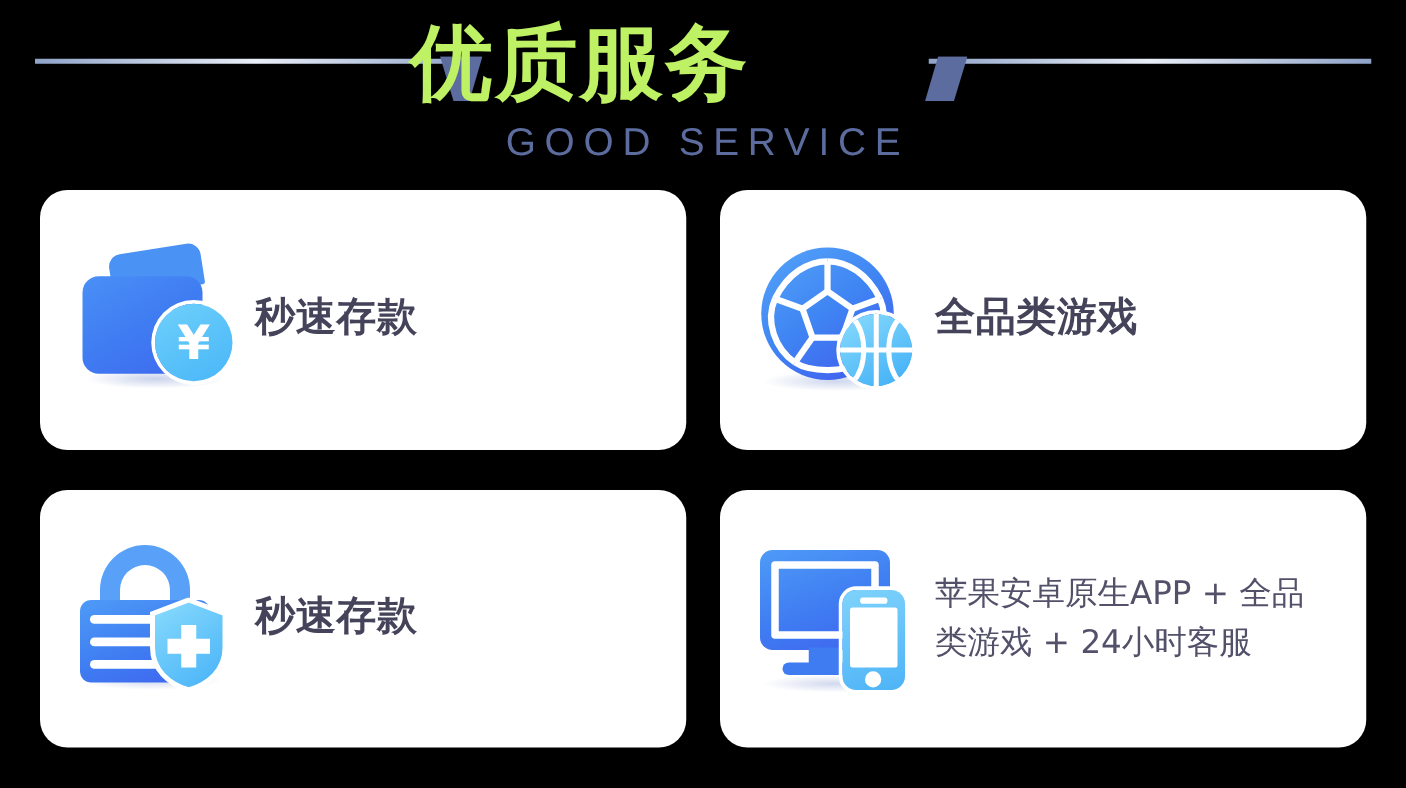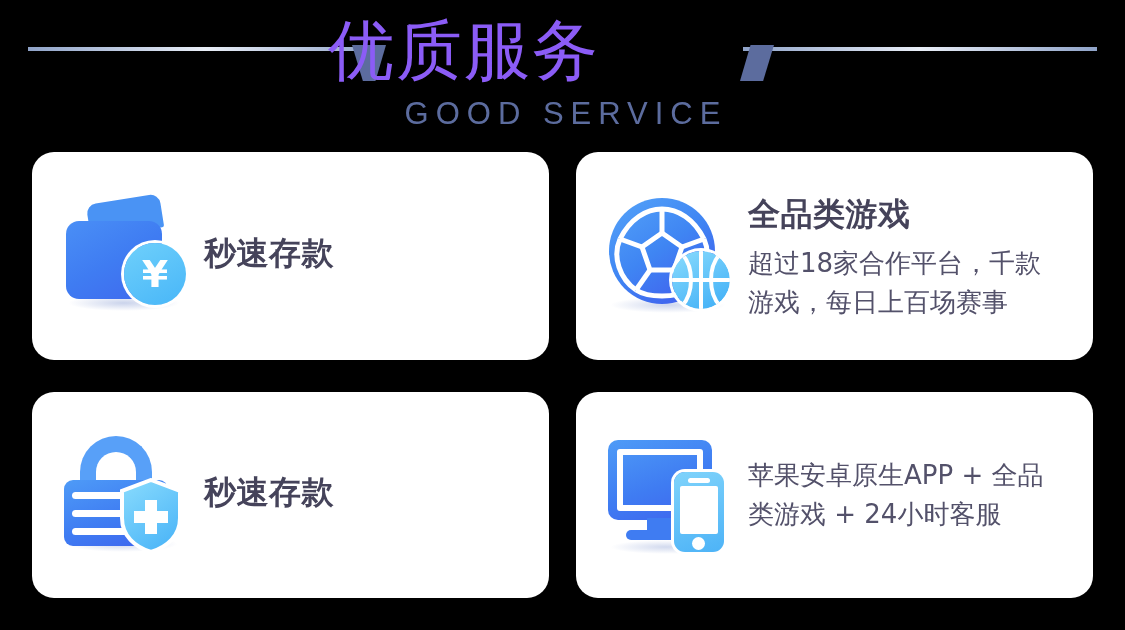--- a/index.html
+++ b/index.html
@@ -60,22 +60,22 @@
   }
 
   .header-title {
     position: absolute;
     left: 0;
     top: 10px;
     width: 928px;
     text-align: center;
     font-size: 66px;
     line-height: 82px;
-    font-weight: normal;
-    color: #8b5cf6;
+    font-weight: bold;
+    color: #bef264;
     letter-spacing: 2px;
     font-family: "DejaVu Sans", "Liberation Sans", sans-serif;
   }
 
   .header-subtitle {
     position: absolute;
     left: 0;
     top: 96px;
     width: 1125px;
     text-align: center;
@@ -392,21 +392,20 @@
             <line x1="29" y1="0" x2="29" y2="58"></line>
             <line x1="0" y1="29" x2="58" y2="29"></line>
             <path d="M10,3 C22,16 22,42 10,55"></path>
             <path d="M48,3 C36,16 36,42 48,55"></path>
           </g>
         </svg>
       </div>
     </div>
     <div class="card-text">
       <div class="card-title">全品类游戏</div>
-      <div class="card-desc">超过18家合作平台，千款游戏，每日上百场赛事</div>
     </div>
   </div>
 
   <div class="card">
     <div class="card-icon">
       <div class="lock-shadow"></div>
       <div class="lock-shackle"></div>
       <div class="lock-body"></div>
       <div class="lock-slot s1"></div>
       <div class="lock-slot s2"></div>

